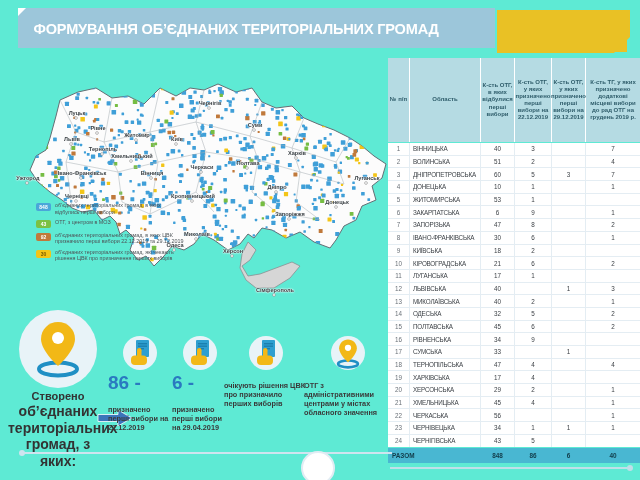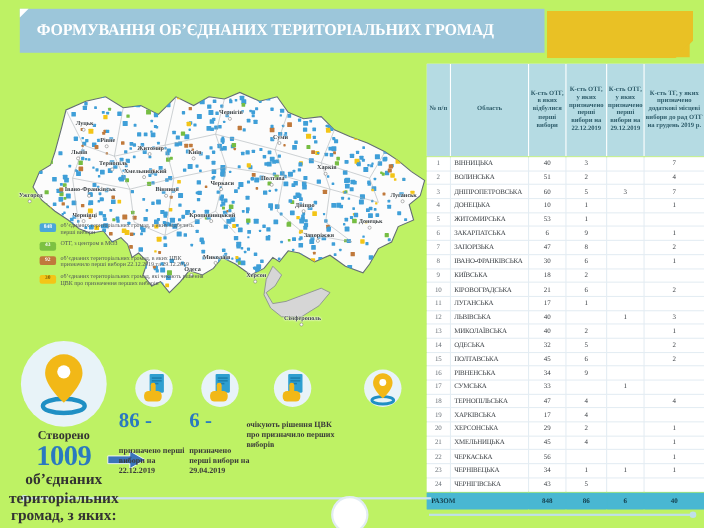--- a/index.html
+++ b/index.html
@@ -1,17 +1,17 @@
 <!DOCTYPE html>
 <html><head>
 <meta charset="utf-8">
 <style>
   html,body{margin:0;padding:0;background:#fff;}
-  .stage{position:relative;width:640px;height:480px;background:#bef264;overflow:hidden;
-         font-family:Liberation Serif, serif;}
+  .stage{position:relative;width:640px;height:480px;background:#5eead4;overflow:hidden;
+         font-family:Liberation Sans, sans-serif;}
   
   .title-bar{position:absolute;left:18px;top:8px;width:477px;height:40px;background:var(--c-header,#9cc6da);
              display:flex;align-items:center;}
   .title-bar::before{content:"";position:absolute;left:0;top:0;width:0;height:0;
              border-top:8px solid #fff;border-right:8px solid transparent;}
   .title-text{color:#fff;font-weight:bold;font-size:15px;letter-spacing:-0.2px;padding-left:16px;
              white-space:nowrap;transform:scaleX(0.97);transform-origin:left center;}
   .yellow-tab{position:absolute;left:497px;top:10px;width:133px;height:43px;background:var(--c-yellow,#e9c125);
              clip-path:polygon(0 0,100% 0,100% calc(100% - 16px),calc(100% - 16px) 100%,0 100%);}
   .tab-fold{position:absolute;left:614px;top:39px;width:0;height:0;
@@ -1133,21 +1133,20 @@
 
   <div class="created">
     <div class="big-icon">
       <svg width="46" height="58" viewBox="0 0 46 58">
         <ellipse cx="23" cy="49" rx="19" ry="6.5" fill="none" stroke="#1f8fc4" stroke-width="4"></ellipse>
         <path d="M23,2 C13.5,2 6,9.5 6,19 C6,31 23,46 23,46 C23,46 40,31 40,19 C40,9.5 32.5,2 23,2 Z" fill="#f2b817"></path>
         <circle cx="23" cy="18" r="6" fill="#fff"></circle>
       </svg>
     </div>
     <div class="cr-label">Створено</div>
-    <div class="cr-value">1009</div>
     <div class="cr-sub">об’єднаних територіальних громад, з яких:</div>
   </div>
 
   <div class="big-arrow">
     <svg width="36" height="18" viewBox="0 0 36 18">
       <path d="M1,5.5 h20 v-4.5 l14,8 l-14,8 v-4.5 h-20 z" fill="#3b74ba" stroke="#fff" stroke-width="0.8"></path>
     </svg>
   </div>
 
   <div id="stat-items">
@@ -1193,16 +1192,17 @@
         <div class="st-label">очікують рішення ЦВК про призначило перших виборів</div>
       </div>
       <div class="stat" style="left: 304px; width: 88px;">
         <div class="icon-circle">
           <svg width="24" height="31" viewBox="0 0 46 58">
             <ellipse cx="23" cy="49" rx="19" ry="6.5" fill="none" stroke="#1f8fc4" stroke-width="5"></ellipse>
             <path d="M23,2 C13.5,2 6,9.5 6,19 C6,31 23,46 23,46 C23,46 40,31 40,19 C40,9.5 32.5,2 23,2 Z" fill="#f2b817"></path>
             <circle cx="23" cy="18" r="6" fill="#fff"></circle>
           </svg>
         </div>
+        <div class="st-label">ОТГ з адміністративними центрами у містах обласного значення</div>
       </div>
     </div>
 
 </div>
 
 </body></html>

